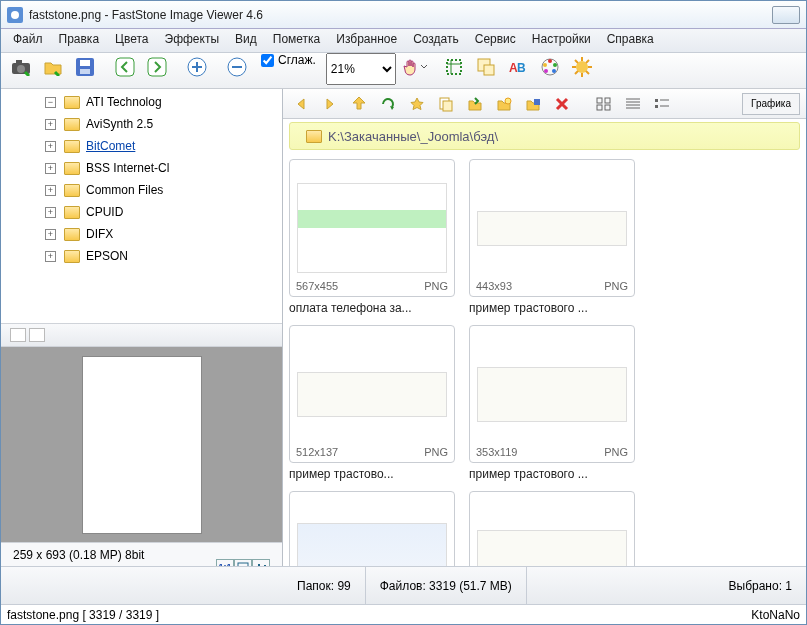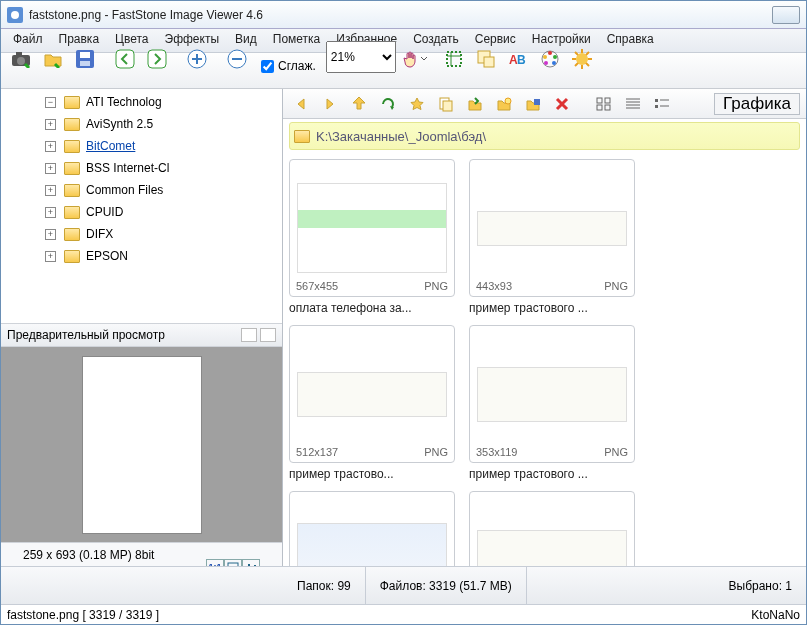--- a/index.html
+++ b/index.html
@@ -8,51 +8,51 @@
 .window { width: 807px; height: 625px; display: flex; flex-direction: column; border: 1px solid #6a8fb5; }
 
 .titlebar { height: 28px; background: linear-gradient(#fdfefe, #e8f0f8); display: flex; align-items: center; padding: 8px 6px; border-bottom: 1px solid #aac; }
 .titlebar .app-icon { width: 16px; height: 16px; margin-right: 6px; }
 .titlebar .title { flex: 1; color: #222; font-size: 12px; }
 .titlebar .win-button { width: 28px; height: 18px; border: 1px solid #89a; border-radius: 2px; margin-left: 4px; background: linear-gradient(#f5f9fd,#d6e4f1); }
 
 .menubar { height: 24px; background: linear-gradient(#f4f6f9,#e7ebf1); display: flex; align-items: flex-start; padding: 0 4px; border-bottom: 1px solid #c7cdd6; }
 .menubar .menu-item { padding: 3px 8px; color: #222; cursor: default; }
 
-.toolbar { height: 36px; background: linear-gradient(#fefefe,#eef0f3); display: flex; align-items: flex-end; gap: 4px; padding: 15px 6px; border-bottom: 1px solid #c8ccd2; }
+.toolbar { height: 36px; background: linear-gradient(#fefefe,#eef0f3); display: flex; align-items: flex-start; gap: 4px; padding: 0 6px; border-bottom: 1px solid #c8ccd2; }
 .toolbar .tbtn { width: 28px; height: 28px; border: 1px solid transparent; border-radius: 3px; display: flex; align-items: center; justify-content: center; cursor: default; }
 .toolbar .sep { width: 4px; }
 .toolbar label.smooth { display: flex; align-items: center; gap: 4px; margin: 0 6px; }
 .toolbar select.zoom { height: 32px; font-size: 12px; width: 70px; }
 
 .body-row { flex: 1; display: flex; min-height: 0; }
 
 .left { width: 282px; display: flex; flex-direction: column; border-right: 1px solid #b9bfc7; }
 .tree-wrap { flex: 1; overflow: hidden; background: #fff; }
 .tree { padding: 2px 2px 0 2px; }
 .tree-item { display: flex; align-items: center; height: 22px; padding-left: 60px; gap: 6px; white-space: nowrap; }
 .tree-item .expander { width: 11px; height: 11px; border: 1px solid #888; font-size: 9px; line-height: 9px; text-align: center; color: #555; background: #fff; margin-left: -18px; margin-right: 2px; }
 .folder-icon { width: 16px; height: 13px; background: linear-gradient(#ffe9a7,#f7c94e); border: 1px solid #c9a334; border-radius: 1px; }
 .tree-item a { color: #0645ad; text-decoration: underline; }
 
 .preview-header { height: 24px; background: linear-gradient(#f8f9fb,#e8ebef); display: flex; align-items: center; padding: 0 6px; border-top: 1px solid #cfd3d9; border-bottom: 1px solid #cfd3d9; }
 .preview-header .hdr-btn { width: 16px; height: 14px; border: 1px solid #bbb; margin-left: 3px; background: #fff; }
 .preview-body { height: 195px; background: #a0a0a0; display: flex; align-items: center; justify-content: center; }
 .preview-body .pimg { width: 120px; height: 178px; background: #fff; border: 1px solid #888; }
 
-.preview-status { height: 24px; display: flex; align-items: center; padding: 0 22px; gap: 0; background: #f7f8fa; border-top: 1px solid #cfd3d9; justify-content: flex-end; }
+.preview-status { height: 24px; display: flex; align-items: center; padding: 0 12px; gap: 0; background: #f7f8fa; border-top: 1px solid #cfd3d9; justify-content: flex-end; }
 .preview-status .mini { width: 18px; height: 16px; border: 1px solid #8aa; display:flex; align-items:center; justify-content:center; color:#357; font-size:9px;margin-top:24px; }
 
 .right { flex: 1; display: flex; flex-direction: column; min-width: 0; }
 .nav-toolbar { height: 30px; background: linear-gradient(#fefefe,#eef0f3); display: flex; align-items: center; gap: 5px; padding: 0 6px; border-bottom: 1px solid #c8ccd2; }
 .nav-toolbar .nbtn { width: 24px; height: 22px; display: flex; align-items: center; justify-content: center; cursor: default; }
 .nav-toolbar .grpend { flex: 1; }
-.nav-toolbar .tab { height: 22px; padding: 0 8px; border: 1px solid #b9bfc7; background: #f4f5f7; display: flex; align-items: center; font-size: 17px; }
-
-.pathbar { height: 28px; background: linear-gradient(#fafdc6,#f6f8b6); border: 1px solid #e3e68f; margin: 3px 6px; display: flex; align-items: center; padding: 0 4px; gap: 6px; border-radius: 3px; }
+.nav-toolbar .tab { height: 22px; padding: 0 8px; border: 1px solid #b9bfc7; background: #f4f5f7; display: flex; align-items: center; font-size: 10px; }
+
+.pathbar { height: 28px; background: linear-gradient(#fafdc6,#f6f8b6); border: 1px solid #e3e68f; margin: 3px 6px; display: flex; align-items: center; padding: 0 16px; gap: 6px; border-radius: 3px; }
 .pathbar .path-text { color: #557; font-size: 13px; }
 
 .thumbs { flex: 1; overflow: hidden; padding: 6px 20px 0 6px; display: flex; flex-wrap: wrap; gap: 10px 14px; align-content: flex-start; background: #fff; }
 .thumb-cell { width: 166px; display: flex; flex-direction: column; }
 .thumb-frame { width: 166px; height: 138px; border: 1px solid #c9cdd3; border-radius: 4px; background: #fff; display: flex; align-items: center; justify-content: center; position: relative; }
 .thumb-img { width: 150px; height: 90px; background: #f5f5f5; border: 1px solid #ddd; }
 .thumb-meta { position: absolute; bottom: 4px; left: 6px; right: 6px; display: flex; justify-content: space-between; font-size: 11px; color: #666; }
 .thumb-caption { font-size: 12px; color: #222; margin-top: 4px; white-space: nowrap; overflow: hidden; text-overflow: ellipsis; }
 
 .statusbar { height: 38px; background: linear-gradient(#f8f9fb,#e8ebef); border-top: 1px solid #c7cdd6; display: flex; align-items: center; }
@@ -248,21 +248,20 @@
               <span class="folder-icon"></span>
               <span>EPSON</span>
             </div>
         </div>
         <div class="hscroll">
             <div class="thumb"></div>
           </div>
       </div>
 
       <div class="preview-header">
-        <span style="flex:1">Предварительный просмотр</span>
         <span class="hdr-btn"></span>
         <span class="hdr-btn"></span>
       </div>
       <div class="preview-body">
         <div class="pimg"></div>
       </div>
       <div class="preview-status">
         <span>259 x 693 (0.18 MP)  8bit</span>
         <span style="flex:1"></span>
         <span class="mini" style="font-weight:bold;color:#14a">1:1</span>

